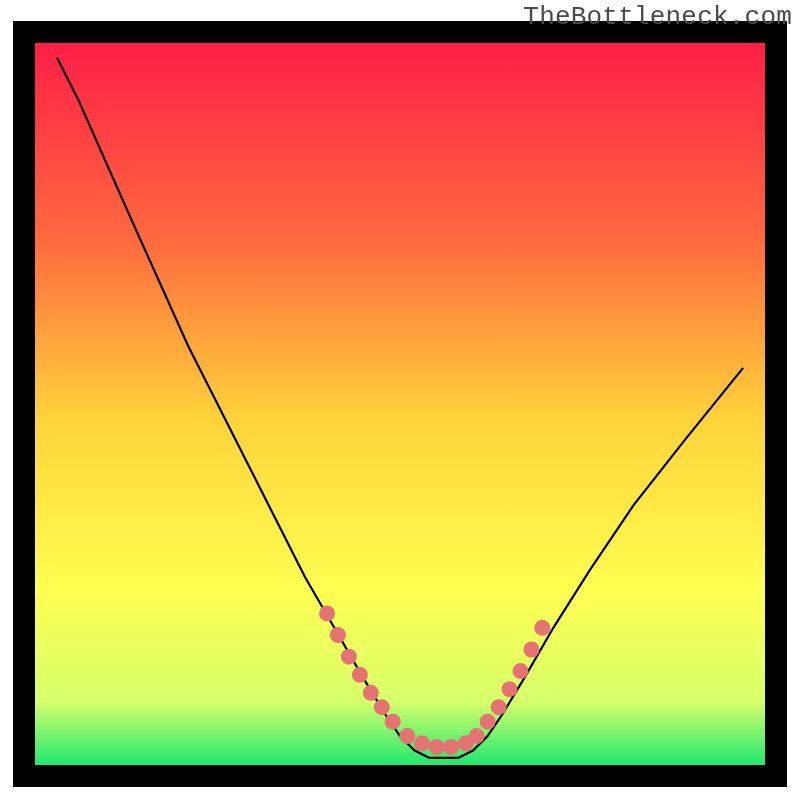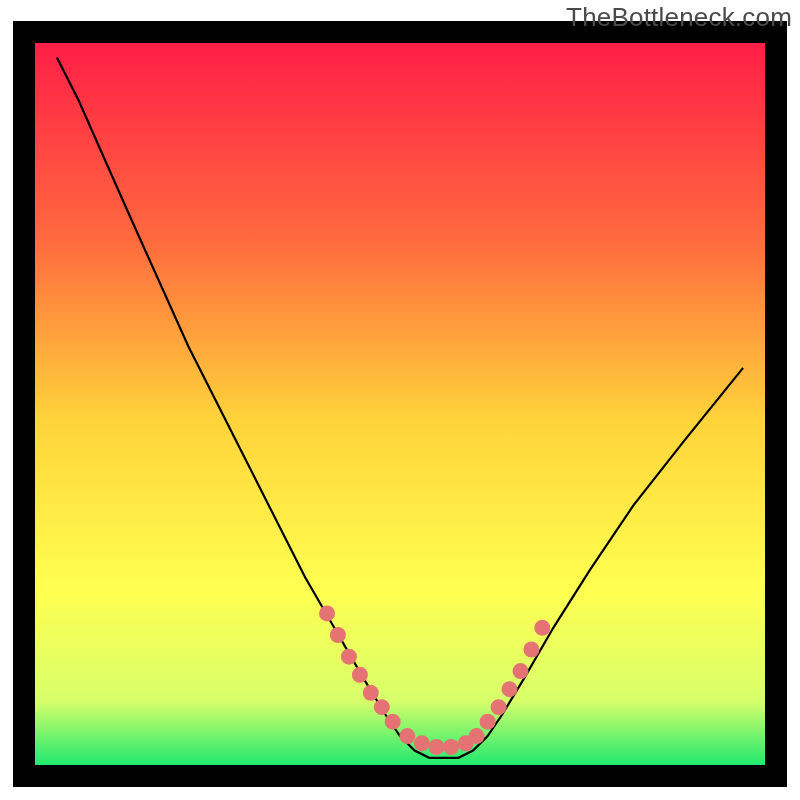--- a/index.html
+++ b/index.html
@@ -11,20 +11,21 @@
     overflow: hidden;
     font-family: Arial, Helvetica, sans-serif;
   }
   .frame {
     position: absolute;
     left: 0;
     top: 0;
     width: 800px;
     height: 800px;
     box-sizing: border-box;
+    font-family: Liberation Mono, monospace;
   }
   svg {
     display: block;
   }
   .attribution {
     position: absolute;
     top: 2px;
     right: 8px;
     margin: 0;
     color: #4a4a4a;

